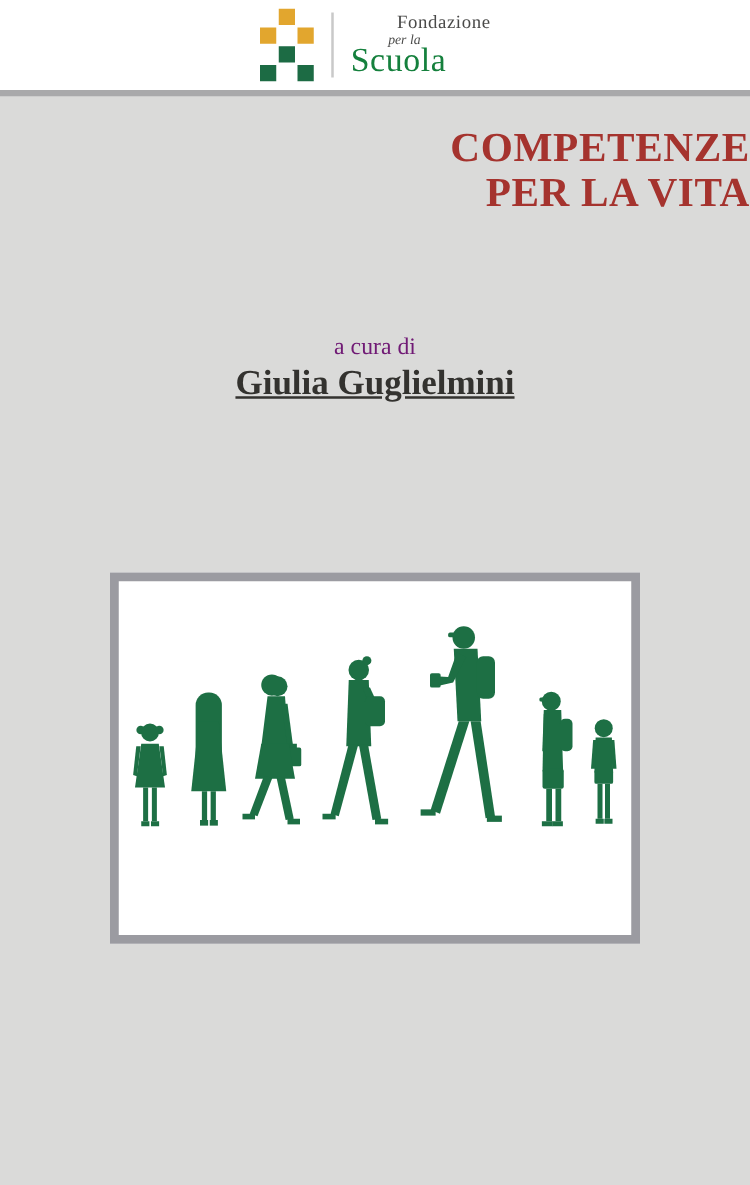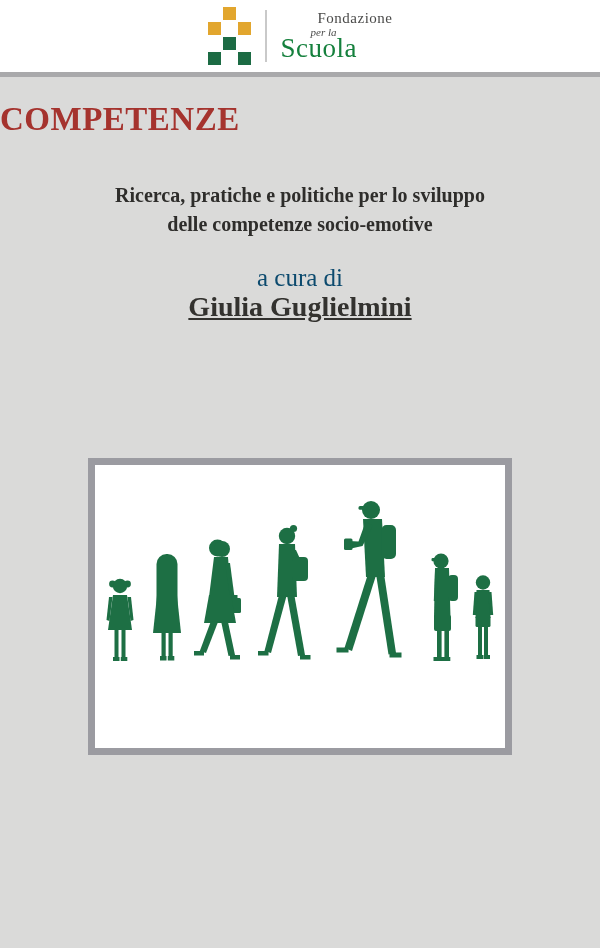--- a/index.html
+++ b/index.html
@@ -33,39 +33,39 @@
   .sq.g{background:#1c6b44;}
   .sq.e{background:transparent;}
   .logo-sep{width:2px;height:52px;background:#c9c9c9;}
   .logo-text{display:flex;flex-direction:column;line-height:1;color:#4a4a49;}
   .lt1{font-size:15px;letter-spacing:0.5px;margin-left:37px;}
   .lt2{font-size:11px;font-style:italic;margin:1px 0 0 30px;}
   .lt3{font-size:27px;margin-top:-3px;letter-spacing:0.5px;color:#15803d;}
   
   .title{
     position:absolute;top:101px;left:0;width:600px;
-    text-align:left;
+    text-align:right;
     color:#a5332e;
     font-weight:bold;
     font-size:33px;line-height:36px;
     letter-spacing:0.5px;
   }
   .subtitle{
     position:absolute;top:181px;left:0;width:600px;
     text-align:center;
     color:#2e2d2b;
     font-weight:bold;
     font-size:20px;line-height:29px;
   }
   
   .editors{
     position:absolute;top:266px;left:0;width:600px;
     text-align:center;color:#33322f;
   }
-  .curated{font-size:25px;line-height:24px;color:#0c4a6e;}
+  .curated{font-size:19px;line-height:24px;color:#701a75;}
   .editor{font-size:28px;line-height:33px;font-weight:bold;text-decoration:underline;}
   
   .frame{
     position:absolute;top:458px;left:88px;
     width:410px;height:283px;
     background:#ffffff;
     border:7px solid #9b9ba1;
     margin:0;
   }
   .frame svg{display:block;width:410px;height:283px;}
@@ -105,26 +105,23 @@
         <div class="lt1">Fondazione</div>
         <div class="lt2">per la</div>
         <div class="lt3">Scuola</div>
       </div>
     </div>
   </header>
   <div class="band-edge"></div>
 
   <div class="title">
     <div>COMPETENZE</div>
+    <div>PER LA VITA</div>
   </div>
 
-  <div class="subtitle">
-    <div>Ricerca, pratiche e politiche per lo sviluppo</div>
-    <div>delle competenze socio-emotive</div>
-  </div>
 
   <div class="editors">
     <div class="curated">a cura di</div>
     <div class="editor">Giulia Guglielmini</div>
   </div>
 
   <figure class="frame">
     <svg viewBox="0 0 410 283" xmlns="http://www.w3.org/2000/svg">
 
       <g class="fig">

